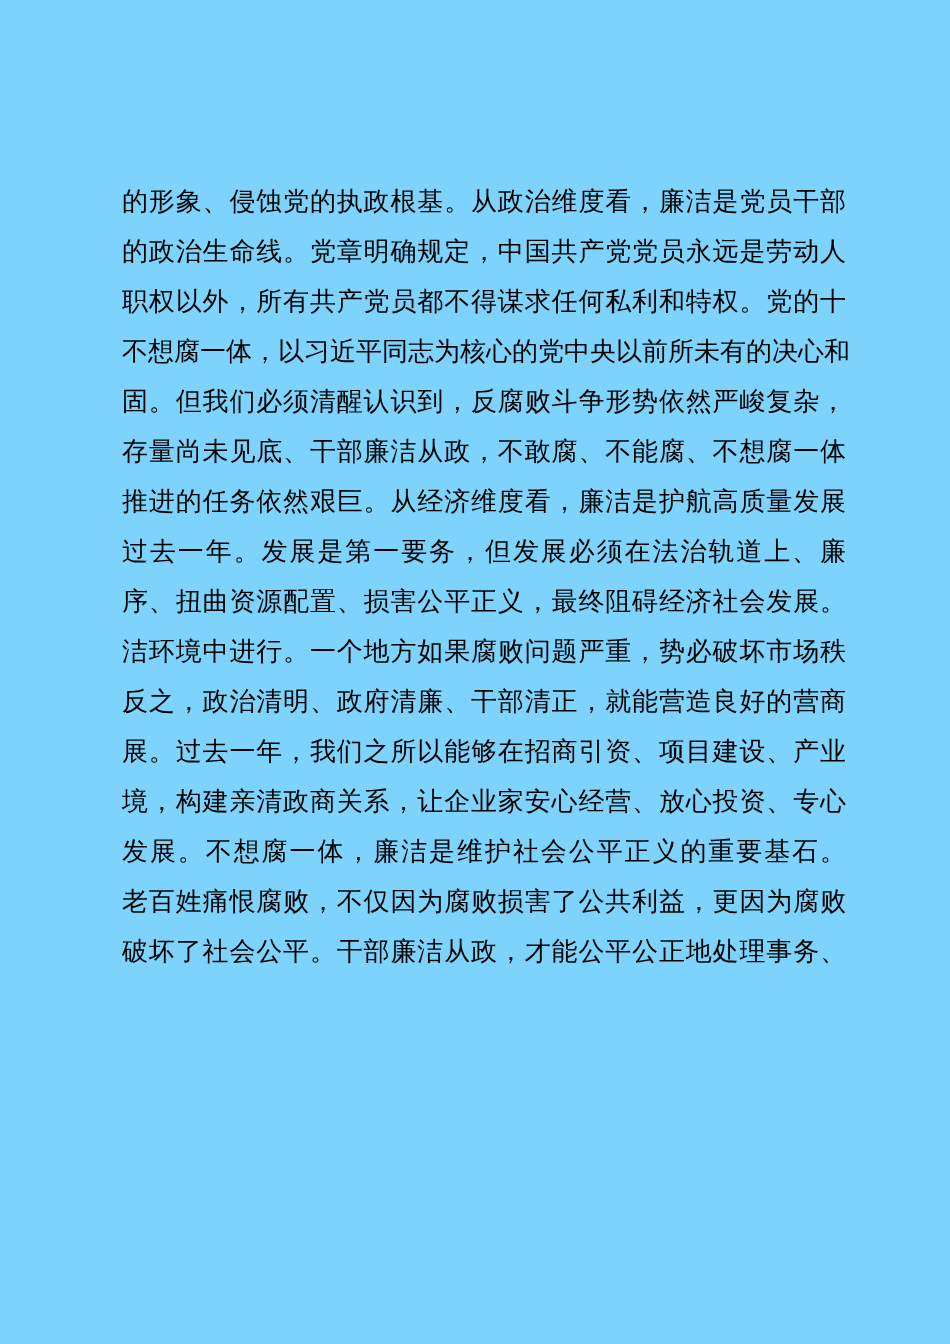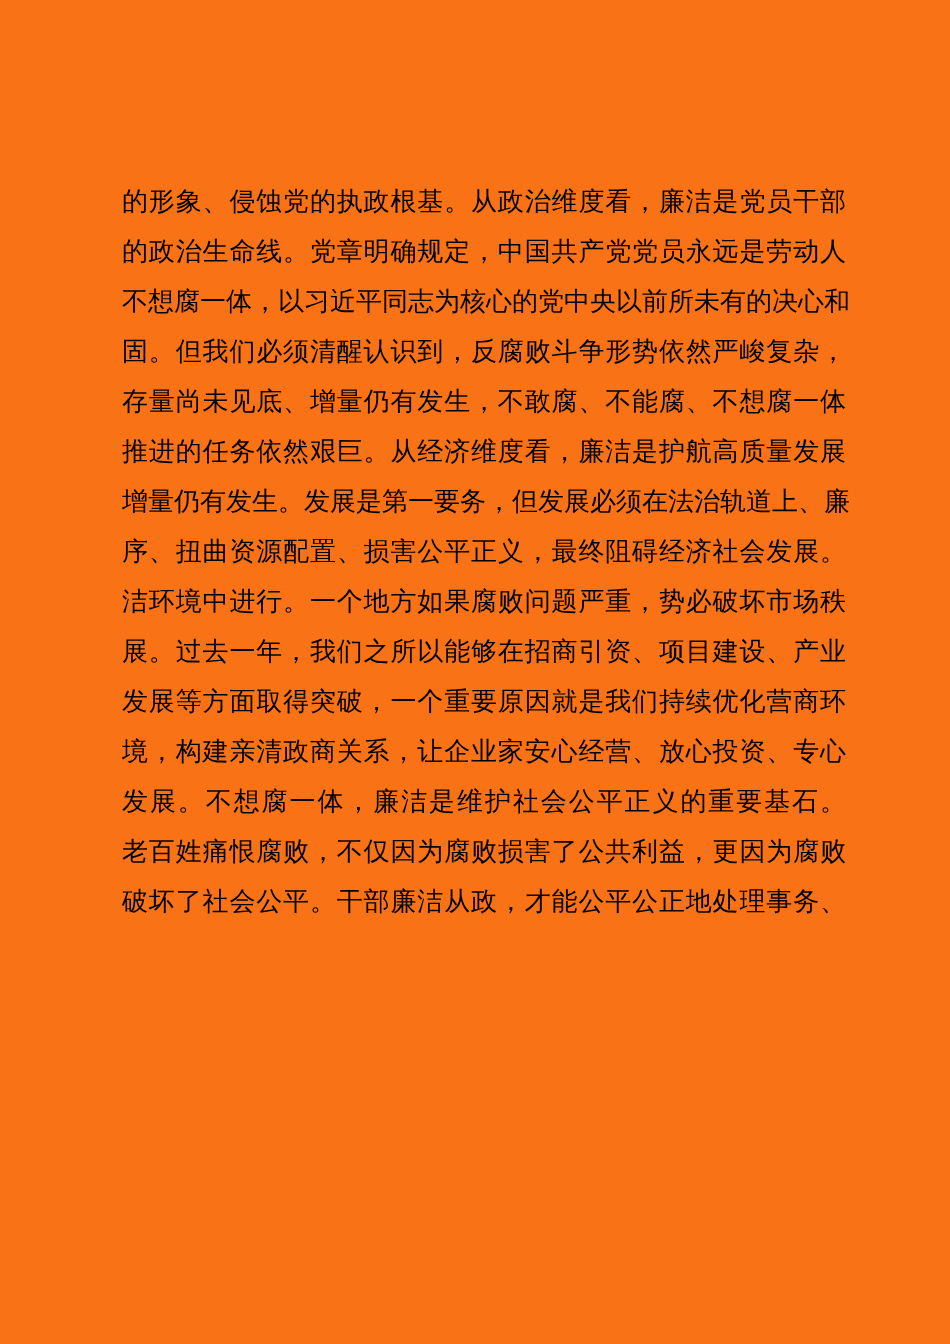--- a/index.html
+++ b/index.html
@@ -9,21 +9,21 @@
   body {
     width: 950px;
     height: 1344px;
     background: #ffffff;
     overflow: hidden;
   }
   .page {
     position: relative;
     width: 950px;
     height: 1344px;
-    background: #f97316;
+    background: #7dd3fc;
   }
   .text-block {
     position: absolute;
     left: 122px;
     top: 176px;
     width: 724px;
   }
   .text-line {
     font-family: "Liberation Sans", sans-serif;
     font-size: 26px;
@@ -36,27 +36,28 @@
   }
 </style>
 </head>
 <body style="background: rgb(255, 255, 255);">
 
 <div class="page">
   <div class="text-block" style="color: rgb(0, 0, 0);">
 
   <div class="text-line">的形象、侵蚀党的执政根基。从政治维度看，廉洁是党员干部</div>
       <div class="text-line">的政治生命线。党章明确规定，中国共产党党员永远是劳动人</div>
+      <div class="text-line">职权以外，所有共产党员都不得谋求任何私利和特权。党的十</div>
       <div class="text-line">不想腐一体，以习近平同志为核心的党中央以前所未有的决心和</div>
       <div class="text-line">固。但我们必须清醒认识到，反腐败斗争形势依然严峻复杂，</div>
-      <div class="text-line">存量尚未见底、增量仍有发生，不敢腐、不能腐、不想腐一体</div>
+      <div class="text-line">存量尚未见底、干部廉洁从政，不敢腐、不能腐、不想腐一体</div>
       <div class="text-line">推进的任务依然艰巨。从经济维度看，廉洁是护航高质量发展</div>
-      <div class="text-line">增量仍有发生。发展是第一要务，但发展必须在法治轨道上、廉</div>
+      <div class="text-line">过去一年。发展是第一要务，但发展必须在法治轨道上、廉</div>
       <div class="text-line">序、扭曲资源配置、损害公平正义，最终阻碍经济社会发展。</div>
       <div class="text-line">洁环境中进行。一个地方如果腐败问题严重，势必破坏市场秩</div>
+      <div class="text-line">反之，政治清明、政府清廉、干部清正，就能营造良好的营商</div>
       <div class="text-line">展。过去一年，我们之所以能够在招商引资、项目建设、产业</div>
-      <div class="text-line">发展等方面取得突破，一个重要原因就是我们持续优化营商环</div>
       <div class="text-line">境，构建亲清政商关系，让企业家安心经营、放心投资、专心</div>
       <div class="text-line">发展。不想腐一体，廉洁是维护社会公平正义的重要基石。</div>
       <div class="text-line">老百姓痛恨腐败，不仅因为腐败损害了公共利益，更因为腐败</div>
       <div class="text-line">破坏了社会公平。干部廉洁从政，才能公平公正地处理事务、</div>
     </div>
 </div>
 
 </body></html>

